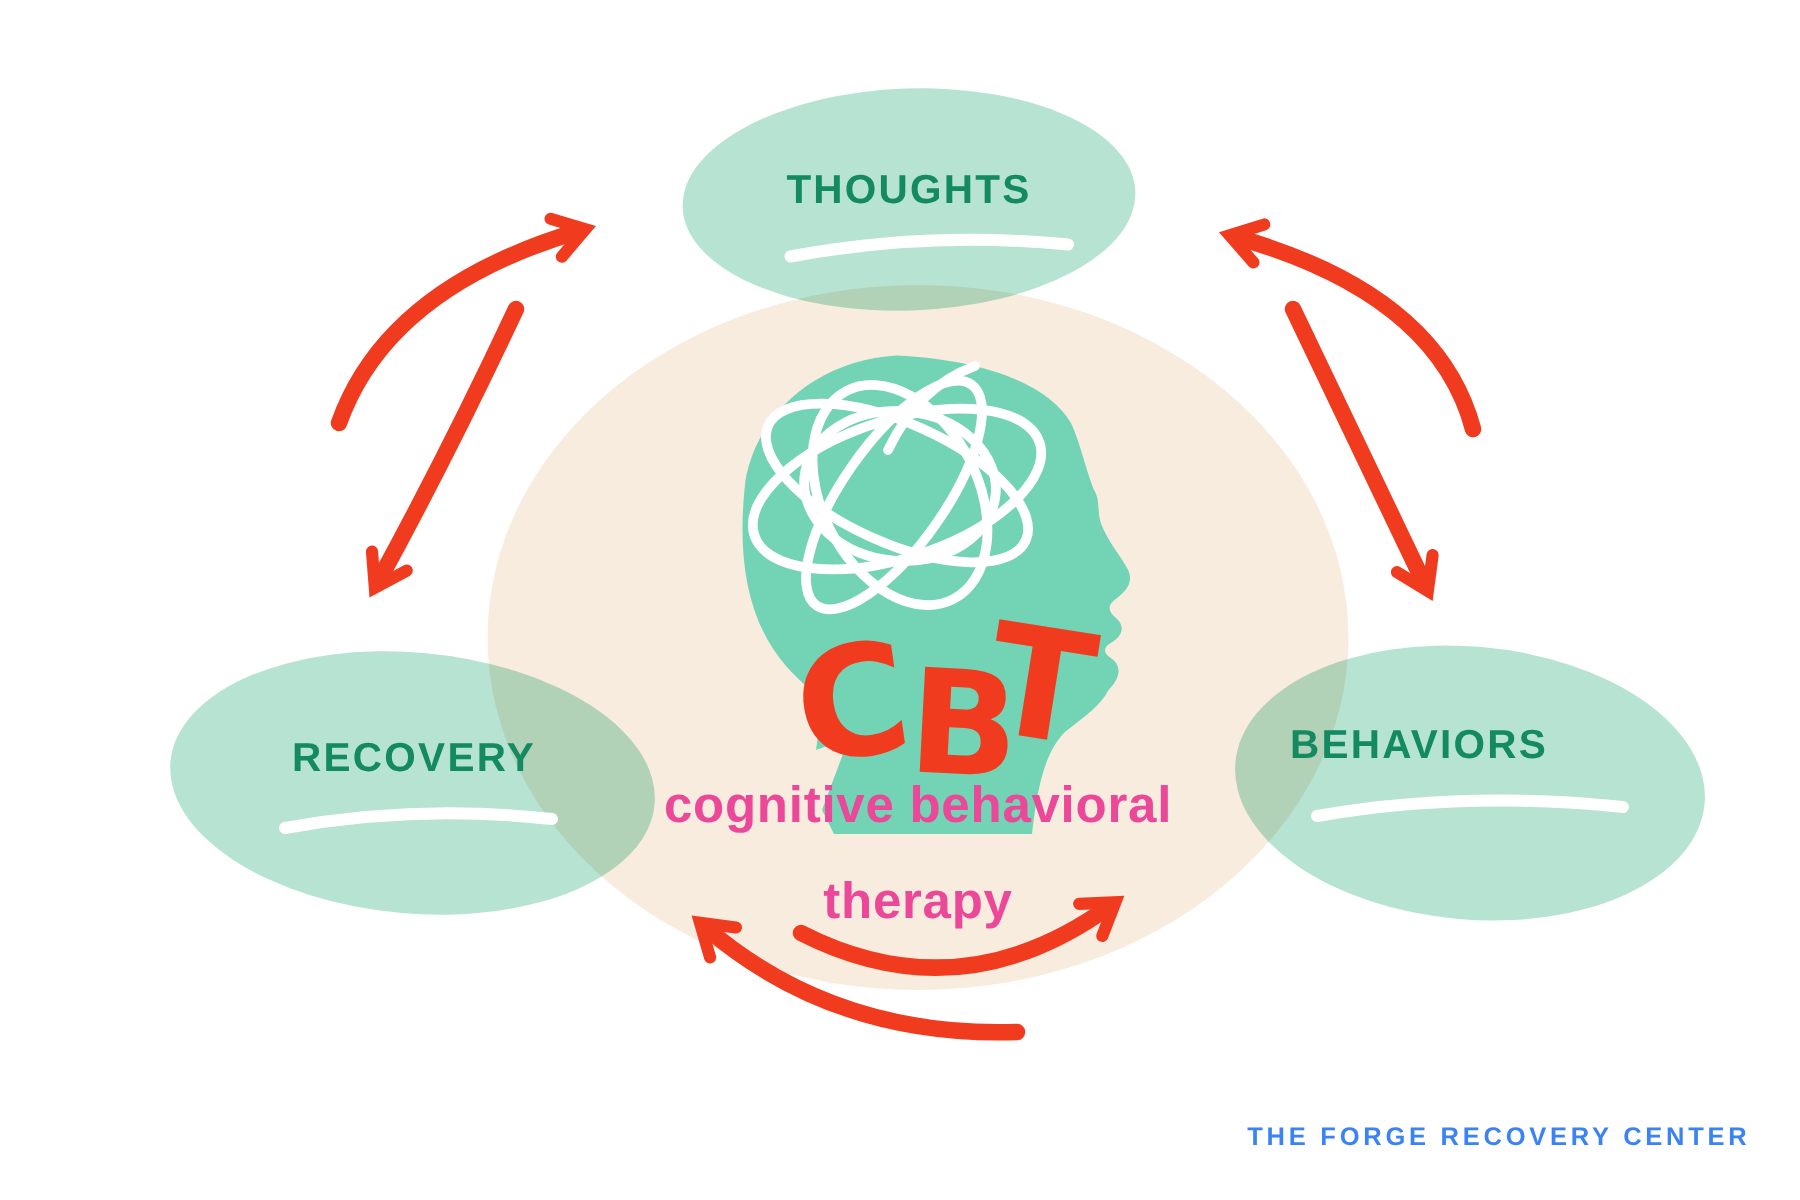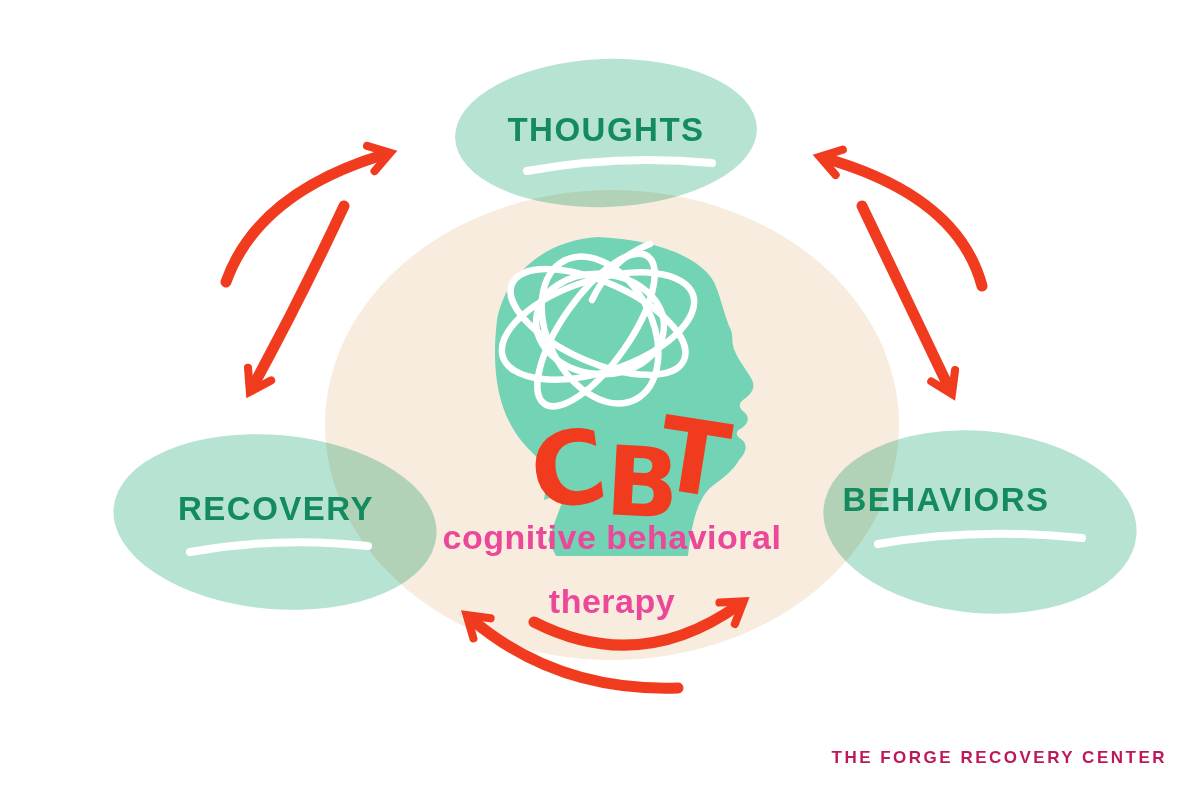--- a/index.html
+++ b/index.html
@@ -8,21 +8,21 @@
     width:1200px;height:800px;
     background:#ffffff;
     overflow:hidden;
     font-family:"Liberation Sans", sans-serif;
   }
   .layer{position:absolute;left:0;top:0;}
   .node-label{
     position:absolute;
     text-align:center;
     font-weight:700;
-    font-size:33px;
+    font-size:27px;
     letter-spacing:1.5px;
     color:#148a60;
     width:300px;
   }
   .label-thoughts{left:456px;top:111px;}
   .label-emotions{left:126px;top:490px;}
   .label-behaviors{left:796px;top:481px;}
   .cbt-letter{
     position:absolute;
     color:#f13b1e;
@@ -40,21 +40,21 @@
     color:#ec4899;
     font-weight:700;
     font-size:34px;
     letter-spacing:0.5px;
   }
   .subtitle-1{top:518px;}
   .subtitle-2{top:582px;}
   .footer-brand{
     position:absolute;
     right:33px;top:748px;
-    color:#be185d;
+    color:#3b82f6;
     font-weight:700;
     font-size:17px;
     letter-spacing:2.5px;
     text-align:right;
   }
   .blend-multiply{mix-blend-mode:multiply;}
 </style>
 </head>
 <body>
 

